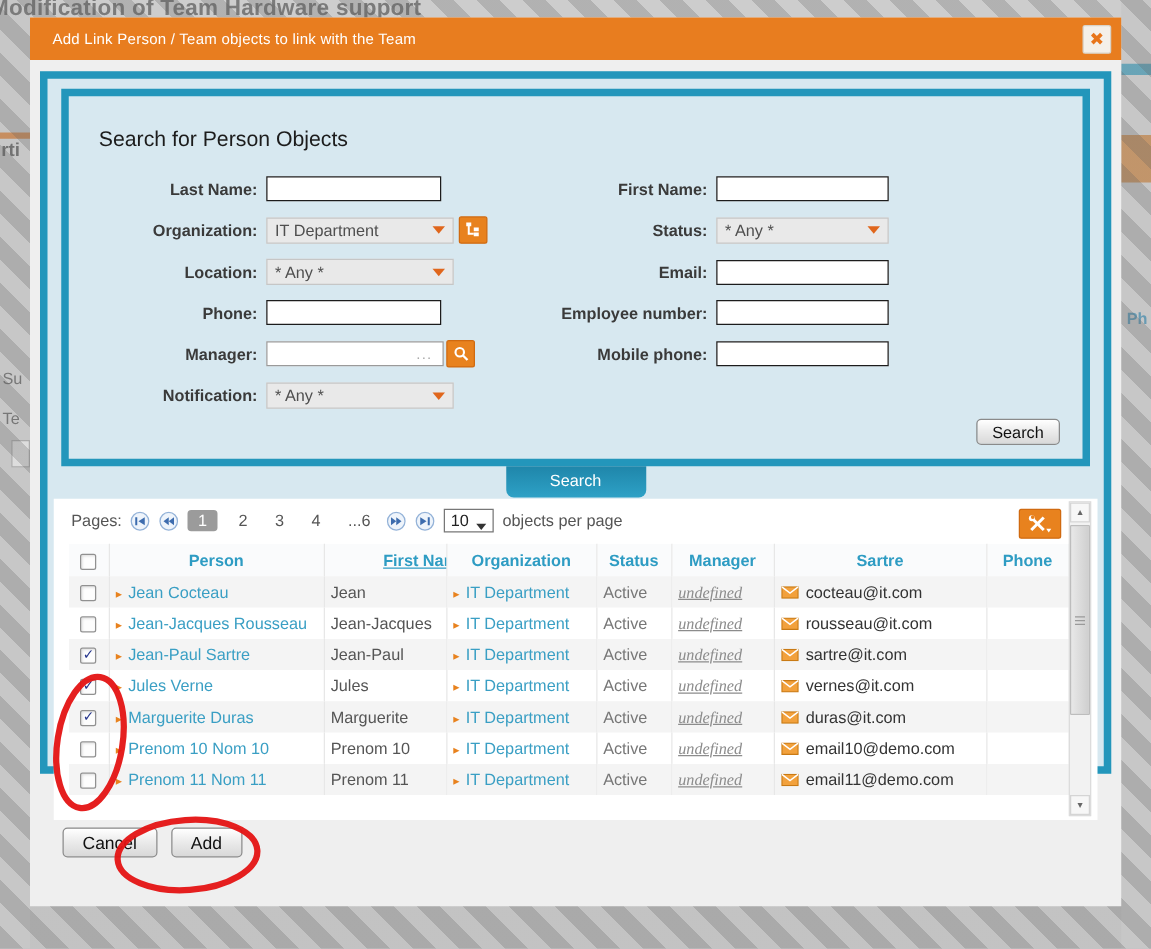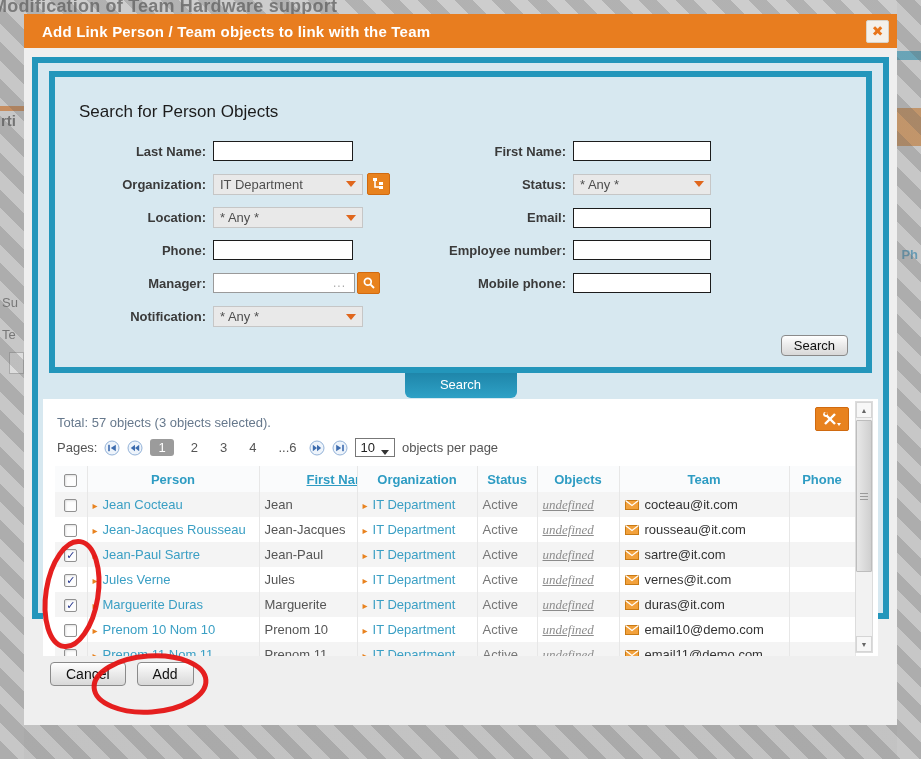--- a/index.html
+++ b/index.html
@@ -37,21 +37,21 @@
 
   
   .modal {
     position:absolute; left:24px; top:14px; width:873px; height:711px;
     background:#efefef; z-index:2;
   }
   .modal-header {
     height:34px; background:#e87d1f; display:flex; align-items:center;
     padding:0 8px 0 18px;
   }
-  .modal-title { color:#fff; font-weight:bold; font-size:15px; flex:1; letter-spacing:.2px; }
+  .modal-title { color:#fff; font-weight:normal; font-size:12px; flex:1; letter-spacing:.2px; }
   .close-btn {
     width:23px; height:23px; background:#f4f0e9; border:1px solid #d9d3c8; border-radius:2px;
     color:#e8751a; font-size:14px; font-weight:bold; line-height:20px; text-align:center;
     cursor:pointer; font-family:inherit;
   }
   .modal-body { padding:9px 8px 13px 8px; height:677px; }
 
   .outer-box {
     border:6px solid #2396bb; background:#d7e8f0; height:562px;
     padding:6px 5px;
@@ -287,21 +287,20 @@
               <div></div>
           </div>
           <div class="search-row">
             <button class="btn">Search</button>
           </div>
         </div>
 
         <div class="search-tab">Search</div>
 
         <div class="results-panel">
-          <div class="total-line">Total: 57 objects (3 objects selected).</div>
 
           <div class="pager">
             <span>Pages:</span>
             <span class="pg-icon">
               <svg width="16" height="16" viewBox="0 0 16 16">
                   <circle cx="8" cy="8" r="7" fill="#eef4fb" stroke="#93b2d8"></circle>
                   <rect x="4.2" y="4.8" width="1.6" height="6.4" fill="#3d6cae"></rect>
                   <path d="M11.8 4.8L6.8 8l5 3.2z" fill="#3d6cae"></path>
                 </svg>
             </span>
@@ -361,22 +360,22 @@
                 <col style="width:170px">
                 <col style="width:66px">
             </colgroup>
             <thead>
               <tr>
                 <th class="c-cb"><span class="cbx"></span></th>
                 <th><span class="cl">Person</span></th>
                 <th class="sorted"><span class="cl">First Name</span><span class="sort-arrow">▲</span></th>
                 <th><span class="cl">Organization</span></th>
                 <th><span class="cl">Status</span></th>
-                <th><span class="cl">Objects</span></th>
-                <th><span class="cl">Team</span></th>
+                <th><span class="cl">Manager</span></th>
+                <th><span class="cl">Sartre</span></th>
                 <th><span class="cl">Phone</span></th>
               </tr>
             </thead>
             <tbody>
                 <tr class="odd">
                   <td class="c-cb"><span class="cbx"></span></td>
                   <td class="c-person"><span class="bullet">▸</span><a class="cell-link">Jean Cocteau</a></td>
                   <td class="c-fn">Jean</td>
                   <td class="c-org"><span class="bullet">▸</span><a class="cell-link">IT Department</a></td>
                   <td class="c-st">Active</td>

